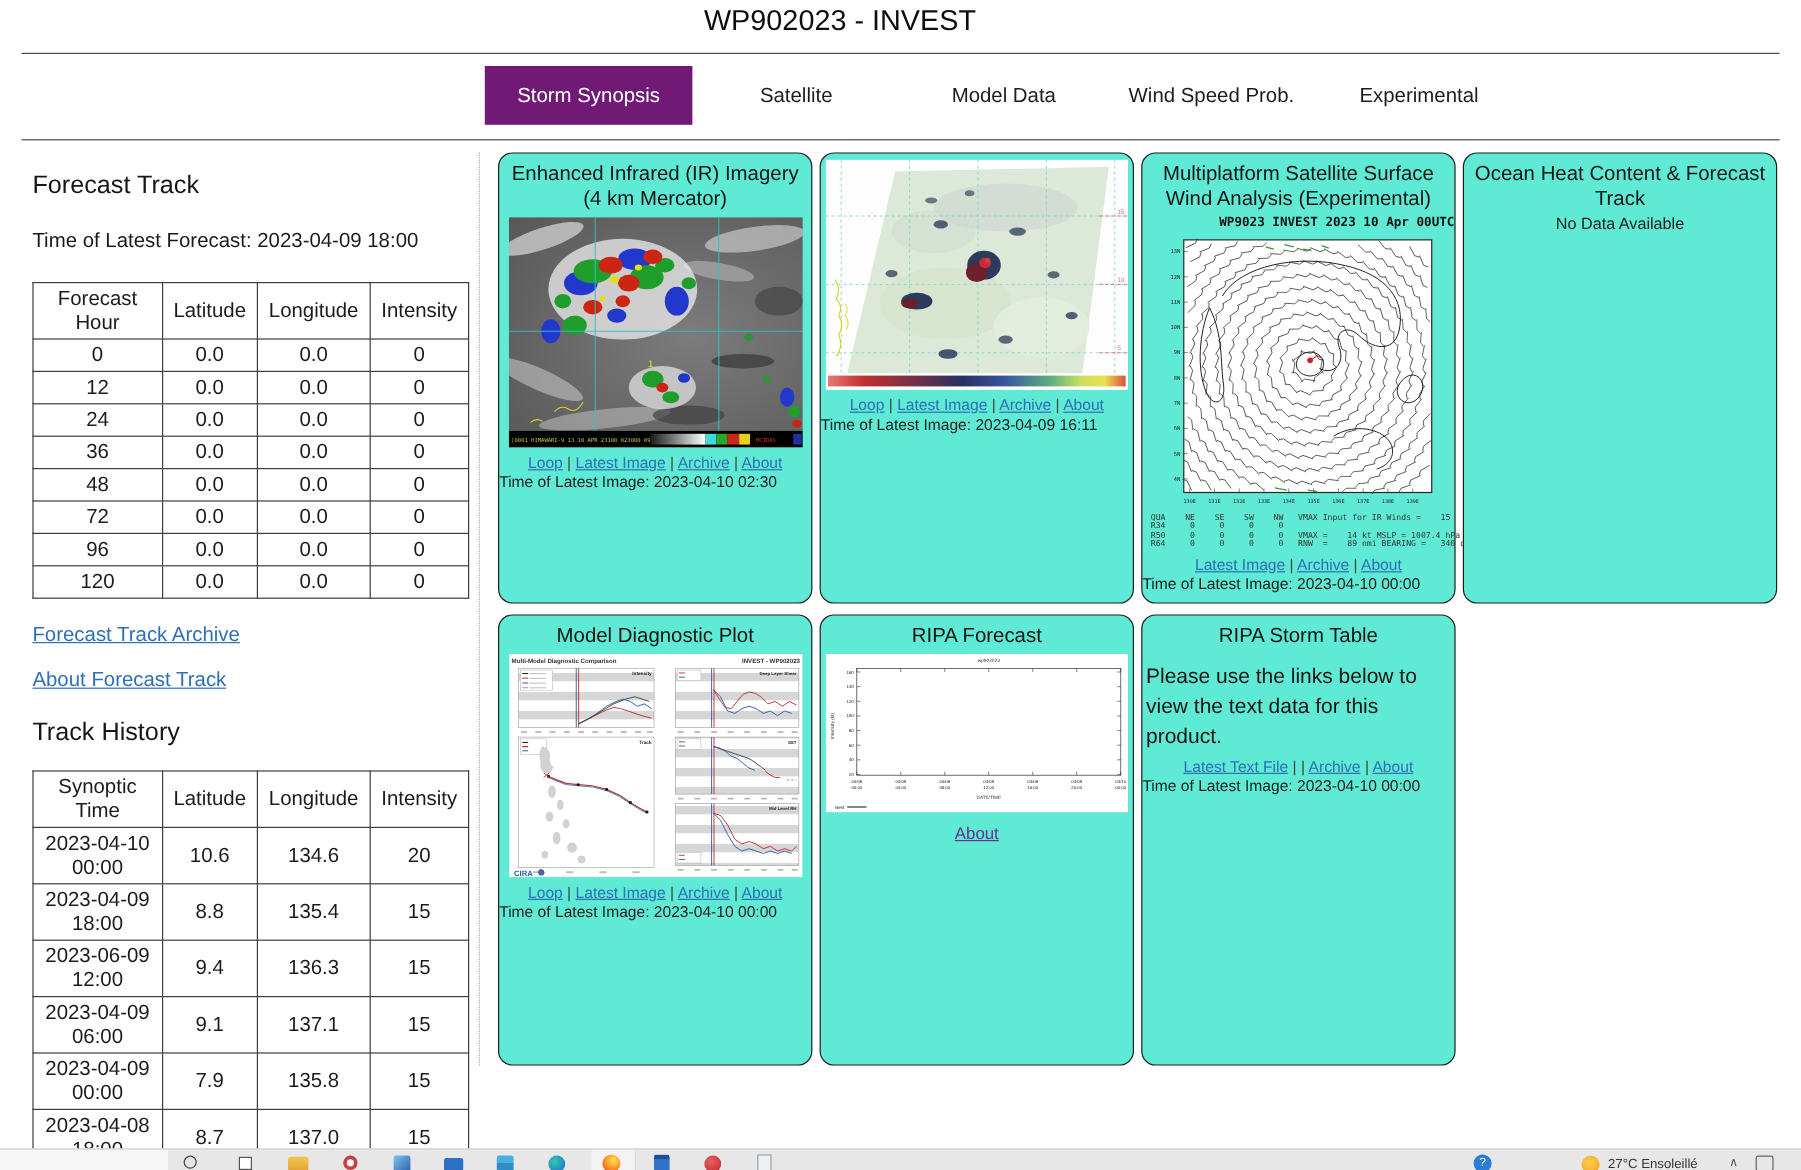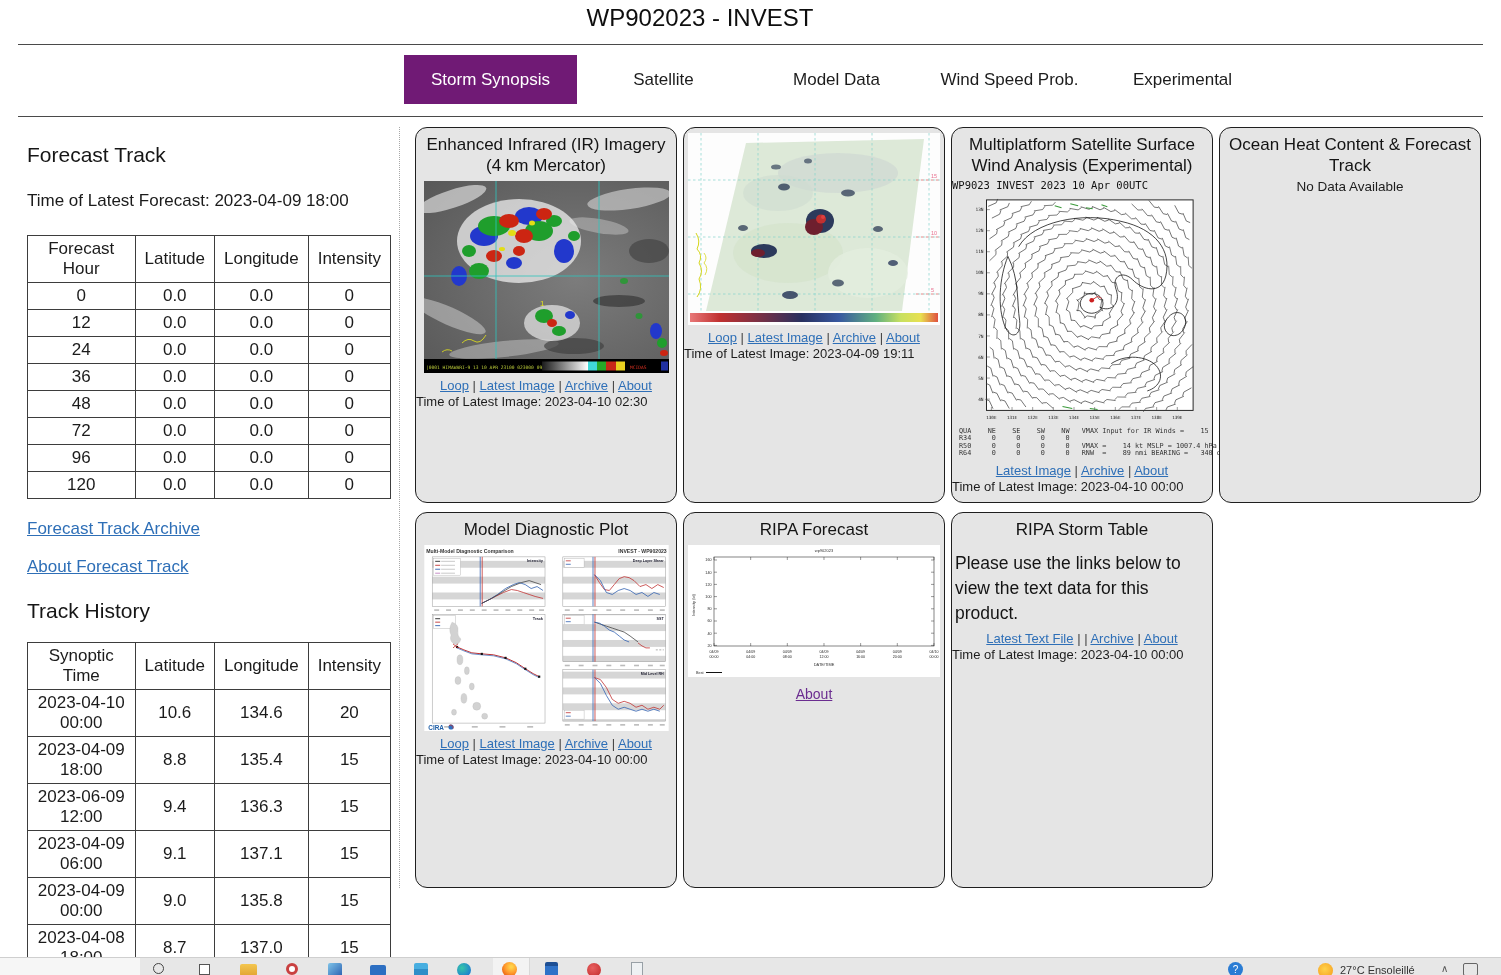--- a/index.html
+++ b/index.html
@@ -24,31 +24,31 @@
   table{border-collapse:collapse;font-size:17px;color:#1b1b1b;}
   th,td{border:1px solid #3d3d3d;padding:3px 9px;text-align:center;font-weight:400;}
   #forecast-table{margin-top:24px;}
   .sb-link{display:block;font-size:17px;color:#2e6fb7;}
   #ft-archive-link{margin-top:20px;}
   #ft-about-link{margin-top:18px;}
   #th-heading{margin-top:22px;}
   #history-table{margin-top:19px;}
   #content-sep{position:absolute;left:399px;top:127px;height:761px;border-left:1px dotted #a8a8a8;}
   
-  .panel{position:absolute;width:262px;height:376px;background:#e5e5e5;border:1.5px solid #1f1f1f;border-radius:12px;box-sizing:border-box;}
+  .panel{position:absolute;width:262px;height:376px;background:#5eead4;border:1.5px solid #1f1f1f;border-radius:12px;box-sizing:border-box;}
   #panel-ir{left:415px;top:127px;} #panel-amsu{left:683px;top:127px;}
   #panel-wind{left:951px;top:127px;} #panel-ohc{left:1219px;top:127px;}
   #panel-model{left:415px;top:512px;} #panel-ripaf{left:683px;top:512px;} #panel-ripat{left:951px;top:512px;}
   .panel-title{font-size:17px;line-height:21px;text-align:center;margin:6px 6px 0;color:#141414;}
   .img-frame{display:block;margin:5px auto 0;}
   .plinks{font-size:13px;text-align:center;margin-top:5px;color:#444;}
   .plinks a{color:#2e6fb7;}
   .ptime{font-size:13px;text-align:left;margin-top:1px;color:#1d1d1d;}
   .nodata{font-size:13.5px;text-align:center;margin-top:3px;color:#1d1d1d;}
-  .wind-header{font-family:"DejaVu Sans Mono",monospace;font-weight:normal;font-size:10.5px;text-align:left;margin-top:3px;color:#111;}
+  .wind-header{font-family:"DejaVu Sans Mono",monospace;font-weight:bold;font-size:10.5px;text-align:right;margin-top:3px;color:#111;}
   .wind-stats{font-family:"DejaVu Sans Mono",monospace;font-size:6.8px;line-height:7.4px;margin:2px 0 0 7px;color:#333;white-space:pre;}
   .msg{font-size:17.5px;line-height:25px;margin:11px 3px 0;color:#141414;}
   .about-row{text-align:center;font-size:14px;margin-top:9px;}
   .about-row a{color:#6b2d90;}
   svg text{font-family:"Liberation Sans",sans-serif;}
   .mono{font-family:"DejaVu Sans Mono",monospace;}
   
   #taskbar{position:absolute;left:0;bottom:0;width:1501px;height:17px;background:#e7e7e7;border-top:1px solid #cfcfcf;overflow:hidden;}
   #taskbar-left{position:absolute;left:0;top:0;width:140px;height:17px;background:#f6f6f6;}
   .tb-icon{position:absolute;box-sizing:border-box;}
@@ -181,21 +181,21 @@
           <td>15</td>
         </tr>
         <tr>
           <td>2023-04-09 06:00</td>
           <td>9.1</td>
           <td>137.1</td>
           <td>15</td>
         </tr>
         <tr>
           <td>2023-04-09 00:00</td>
-          <td>9.0</td>
+          <td>7.9</td>
           <td>135.8</td>
           <td>15</td>
         </tr>
         <tr>
           <td>2023-04-08 18:00</td>
           <td>8.7</td>
           <td>137.0</td>
           <td>15</td>
         </tr>
         <tr>
@@ -351,21 +351,21 @@
   </svg>
   <div class="plinks">
     <a>Loop</a>
     <span>|</span>
     <a>Latest Image</a>
     <span>|</span>
     <a>Archive</a>
     <span>|</span>
     <a>About</a>
   </div>
-  <div class="ptime">Time of Latest Image: 2023-04-09 19:11</div>
+  <div class="ptime">Time of Latest Image: 2023-04-09 16:11</div>
 </div>
 
 <div class="panel" id="panel-wind">
   <div class="panel-title">Multiplatform Satellite Surface Wind Analysis (Experimental)</div>
   <div class="wind-header">WP9023    INVEST    2023 10 Apr 00UTC</div>
   <svg class="img-frame" width="240" height="230" viewBox="0 0 240 236">
     <rect x="22" y="4" width="212" height="216" fill="#fff" stroke="#222" stroke-width="1"></rect>
     <g id="wind-barb-layer">
         <path d="M-4 0 L5 0 M5 0 L8 -3" transform="translate(137.9 118.8) rotate(144)" stroke="#3a3a3a" stroke-width="0.65" fill="none"></path>
         <path d="M-4 0 L5 0 M5 0 L8 -3" transform="translate(130.2 123.8) rotate(189)" stroke="#3a3a3a" stroke-width="0.65" fill="none"></path>

